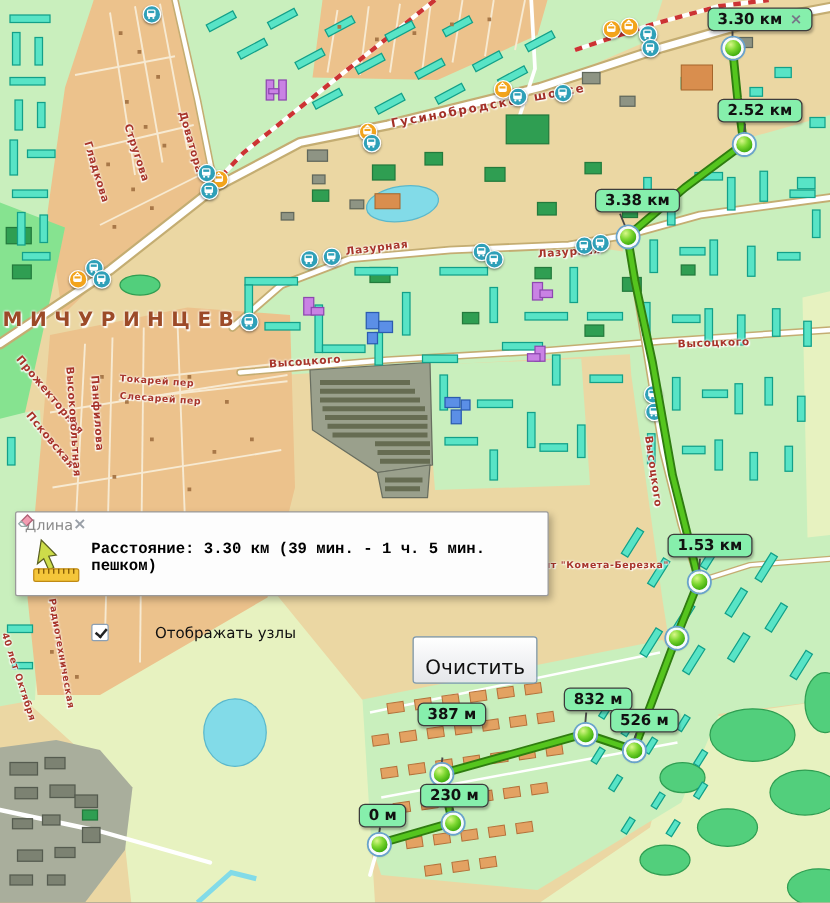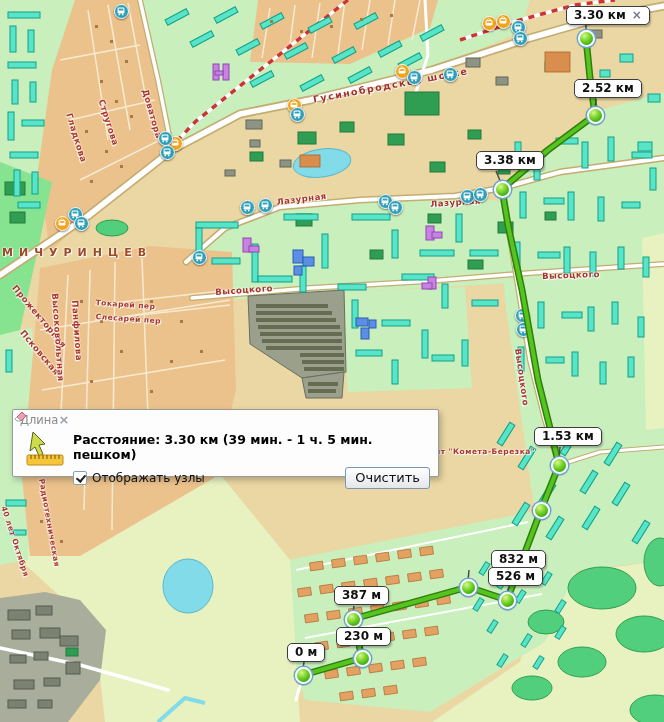--- a/index.html
+++ b/index.html
@@ -7,55 +7,55 @@
          font-family:"DejaVu Sans",sans-serif;background:#ebd7a3;}
   #stage svg{position:absolute;left:0;top:0;}
   .rr{transform-box:fill-box;transform-origin:center;}
   .r-28{transform:rotate(-28deg);} .r32{transform:rotate(32deg);} .r-8{transform:rotate(-8deg);}
   
   .st{position:absolute;z-index:2;font-size:8.5px;font-weight:bold;color:#a8352b;
       white-space:nowrap;transform-origin:0 0;letter-spacing:.5px;
       text-shadow:0 0 2px #fff,0 0 2px #fff,1px 1px 1px #fff;}
   .st.sm{font-size:7.5px;}
   .st.hw{font-size:9.5px;letter-spacing:1.5px;color:#a33028;}
-  .st.area{font-size:11px;letter-spacing:6px;color:#9c4a28;}
+  .st.area{font-size:16px;letter-spacing:6px;color:#9c4a28;}
   
   .ticon{position:absolute;z-index:3;width:15px;height:15px;border-radius:50%;
          border:1.5px solid #fff;box-shadow:0 1px 2px rgba(0,0,0,.45);box-sizing:border-box;}
   .ticon.bus{background:#2fa0b8;} .ticon.tram{background:#f2a41c;}
   .ticon svg{position:absolute;left:0;top:0;}
   
   .rnode{position:absolute;z-index:5;width:13px;height:13px;border-radius:50%;
          background:radial-gradient(circle at 35% 28%,#d9f78a 0%,#7ed832 38%,#3aa90b 78%,#2c8c06 100%);
          border:2px solid #f6fbff;box-shadow:0 0 0 1.5px #69a3cd,0 1px 2px rgba(0,0,0,.35);}
   
-  .dlabel{position:absolute;z-index:6;background:#ffffff;border:1px solid #3c3c3c;border-radius:5px;
+  .dlabel{position:absolute;z-index:6;background:#86efac;border:1px solid #3c3c3c;border-radius:5px;
           padding:1px 7px 2px;font-size:12px;font-weight:600;color:#111;white-space:nowrap;
           box-shadow:1px 2px 2px rgba(0,0,0,.25);display:flex;align-items:center;gap:6px;}
   .dlabel .lbl-x{color:#778;font-weight:bold;cursor:pointer;font-size:12px;line-height:1;}
   
   .mdialog{position:absolute;z-index:8;left:12px;top:409px;width:425px;height:66px;
            background:#fdfdfd;border:1px solid #9a9a9a;border-radius:2px;
            box-shadow:2px 3px 6px rgba(0,0,0,.25);}
   .md-header{height:17px;display:flex;align-items:center;
              padding:1px 7px 0;color:#8a8a8a;font-size:11.5px;}
   .md-close{color:#9aa0a8;font-weight:bold;font-size:13px;cursor:pointer;line-height:1;}
   .md-body{display:flex;padding:2px 8px 0 8px;}
   .md-icons{width:52px;position:relative;flex:none;}
   .md-content{flex:1;}
-  .md-distance{font-size:12.5px;font-weight:bold;color:#000;margin:2px 0 5px;}
+  .md-distance{font-size:12.5px;font-weight:bold;color:#000;margin:2px 0 5px;font-family:Liberation Mono, monospace;}
   .md-row{display:flex;align-items:center;}
   .md-check{width:12px;height:12px;border:1px solid #8ca0b4;background:#fff;border-radius:2px;
             position:relative;margin-right:5px;flex:none;cursor:pointer;}
   .md-check::after{content:"";position:absolute;left:3.5px;top:0.5px;width:4px;height:7px;
             border:solid #222;border-width:0 2px 2px 0;transform:rotate(40deg);}
-  .md-chk-label{font-size:12px;color:#111;}
-  .md-btn{margin-left:auto;display:flex;align-items:center;gap:4px;font-size:13px;color:#111;
-          border:1px solid #7b98b2;border-radius:3px;padding:2px 9px 3px;cursor:pointer;
-          background:linear-gradient(#ffffff,#e4e6ea);font-family:"DejaVu Sans",sans-serif;}
+  .md-chk-label{font-size:12px;color:#111;margin-left:32px;}
+  .md-btn{margin-left:auto;display:flex;align-items:center;gap:4px;font-size:16px;color:#111;
+          border:1px solid #7b98b2;border-radius:3px;padding:14px 9px 3px;cursor:pointer;
+          background:linear-gradient(#ffffff,#e4e6ea);font-family:"DejaVu Sans",sans-serif;margin-top:44px;}
 </style>
 </head>
 <body>
 
 <div id="stage">
 
 <svg width="664" height="722" viewBox="0 0 664 722">
   <rect x="0" y="0" width="664" height="722" fill="#ebd7a3"></rect>
 
   <g>
@@ -663,24 +663,24 @@
 <div class="rnode" style="left:494px;top:181px;"></div>
 <div class="rnode" style="left:587px;top:107px;"></div>
 <div class="rnode" style="left:578px;top:30px;"></div>
 
 <div class="dlabel" style="left:287px;top:643px;">
       <span>0 м</span>
     </div>
 <div class="dlabel" style="left:336px;top:627px;justify-content:center;">
       <span>230 м</span>
     </div>
-<div class="dlabel" style="left:334px;top:586px;justify-content:flex-end;">
+<div class="dlabel" style="left:334px;top:562px;justify-content:flex-end;">
       <span>387 м</span>
     </div>
-<div class="dlabel" style="left:451px;top:550px;margin-left:40px;">
+<div class="dlabel" style="left:451px;top:550px;">
       <span>832 м</span>
     </div>
 <div class="dlabel" style="left:488px;top:567px;">
       <span>526 м</span>
     </div>
 <div class="dlabel" style="left:534px;top:427px;">
       <span>1.53 км</span>
     </div>
 <div class="dlabel" style="left:476px;top:151px;">
       <span>3.38 км</span>

